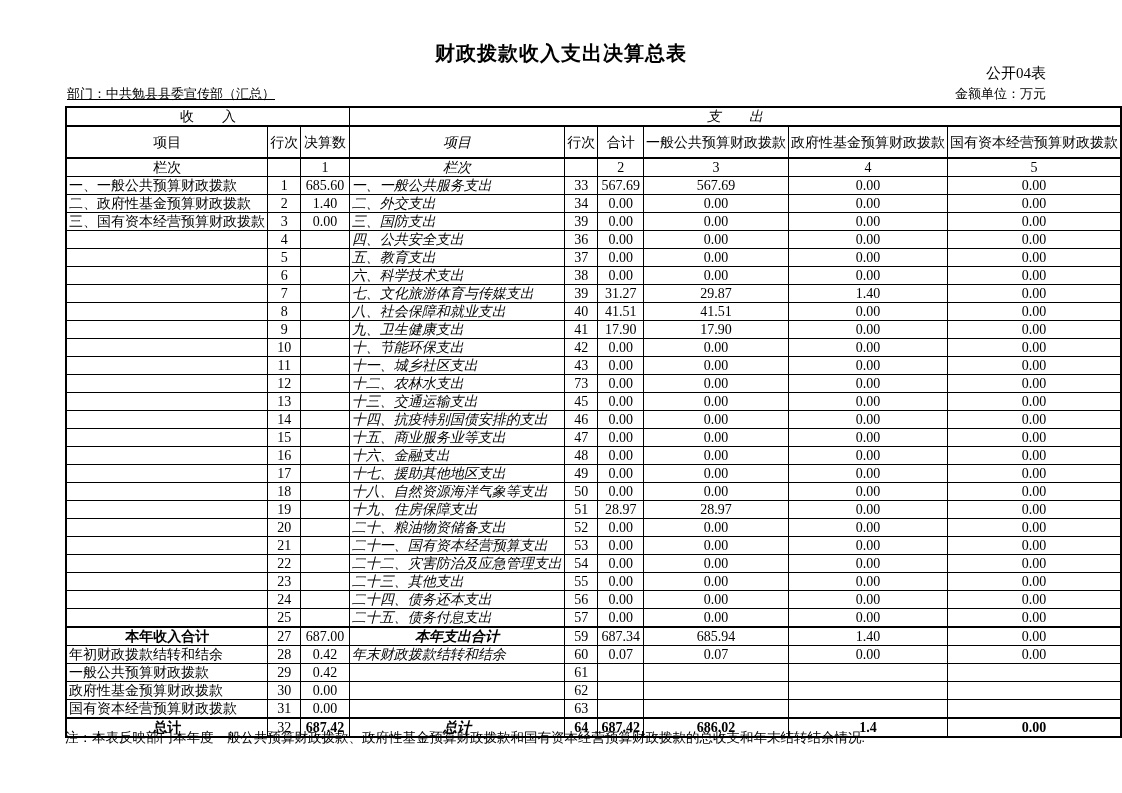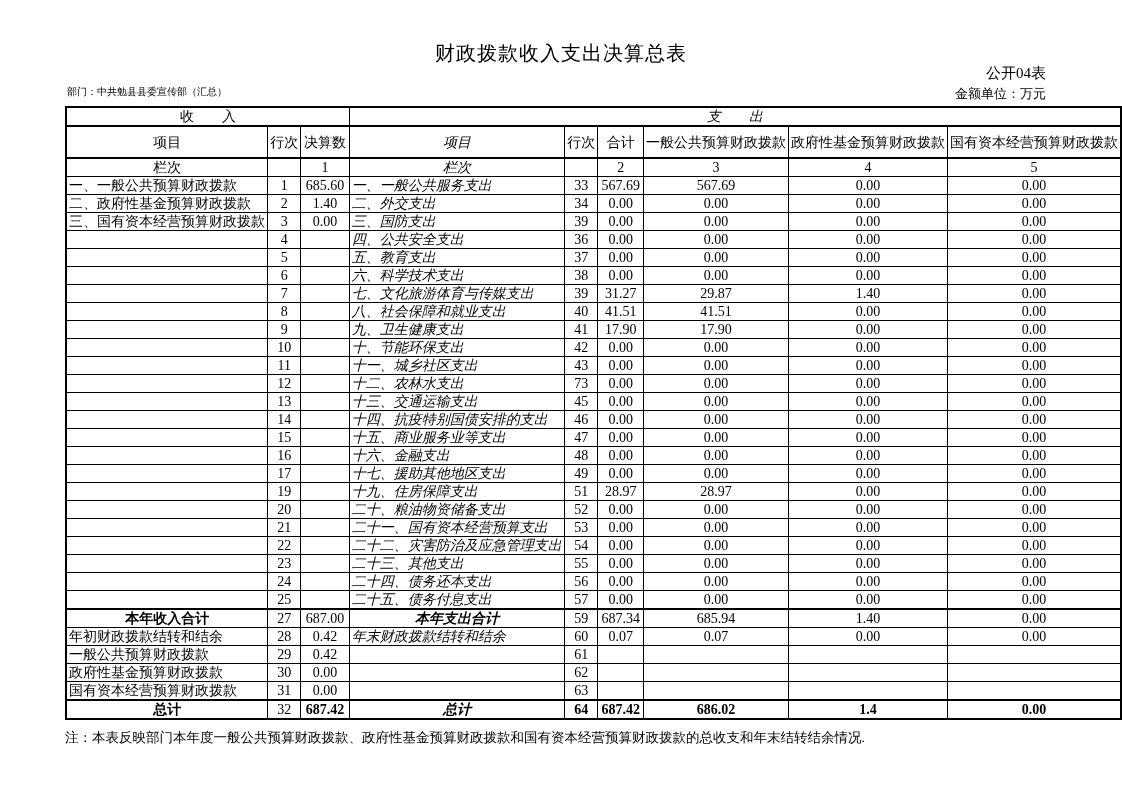--- a/index.html
+++ b/index.html
@@ -1,22 +1,22 @@
 <!DOCTYPE html>
 <html><head>
 <meta charset="utf-8">
 <style>
   html,body{margin:0;padding:0;background:#fff;}
   #page{position:relative;width:1122px;height:793px;background:#fff;color:#000;
         font-family:"Liberation Serif","DejaVu Serif",serif;}
   #doc-title{position:absolute;top:40px;left:0;width:1122px;text-align:center;
         font-family:"Liberation Sans","DejaVu Sans",sans-serif;
-        font-weight:normal;font-size:20px;letter-spacing:1px;}
+        font-weight:bold;font-size:20px;letter-spacing:1px;}
   #table-code{position:absolute;top:64px;right:76px;font-size:15px;}
-  #dept-line{position:absolute;top:85px;left:67px;font-size:10px;}
+  #dept-line{position:absolute;top:85px;left:67px;font-size:13px;text-decoration:underline;}
   #unit-line{position:absolute;top:85px;right:76px;font-size:13px;}
   #note-line{position:absolute;top:729px;left:65px;font-size:13.5px;white-space:nowrap;}
 
   table.tbl{position:absolute;top:106px;left:65px;border-collapse:collapse;
         table-layout:fixed;border:2px solid #000;}
   table.tbl td{border:1px solid #000;height:17px;line-height:17px;font-size:14px;
         padding:0 2px;white-space:nowrap;overflow:hidden;}
   td.c{text-align:center;}
   td.l{text-align:left;padding-left:3px;}
   td.indent{padding-left:26px;}
@@ -259,20 +259,31 @@
           <td class="c"></td>
           <td class="l sec-div">十七、援助其他地区支出</td>
           <td class="c">49</td>
           <td class="c">0.00</td>
           <td class="c">0.00</td>
           <td class="c">0.00</td>
           <td class="c">0.00</td>
         </tr>
         <tr>
           <td class="l"></td>
+          <td class="c">18</td>
+          <td class="c"></td>
+          <td class="l sec-div">十八、自然资源海洋气象等支出</td>
+          <td class="c">50</td>
+          <td class="c">0.00</td>
+          <td class="c">0.00</td>
+          <td class="c">0.00</td>
+          <td class="c">0.00</td>
+        </tr>
+        <tr>
+          <td class="l"></td>
           <td class="c">19</td>
           <td class="c"></td>
           <td class="l sec-div">十九、住房保障支出</td>
           <td class="c">51</td>
           <td class="c">28.97</td>
           <td class="c">28.97</td>
           <td class="c">0.00</td>
           <td class="c">0.00</td>
         </tr>
         <tr>

